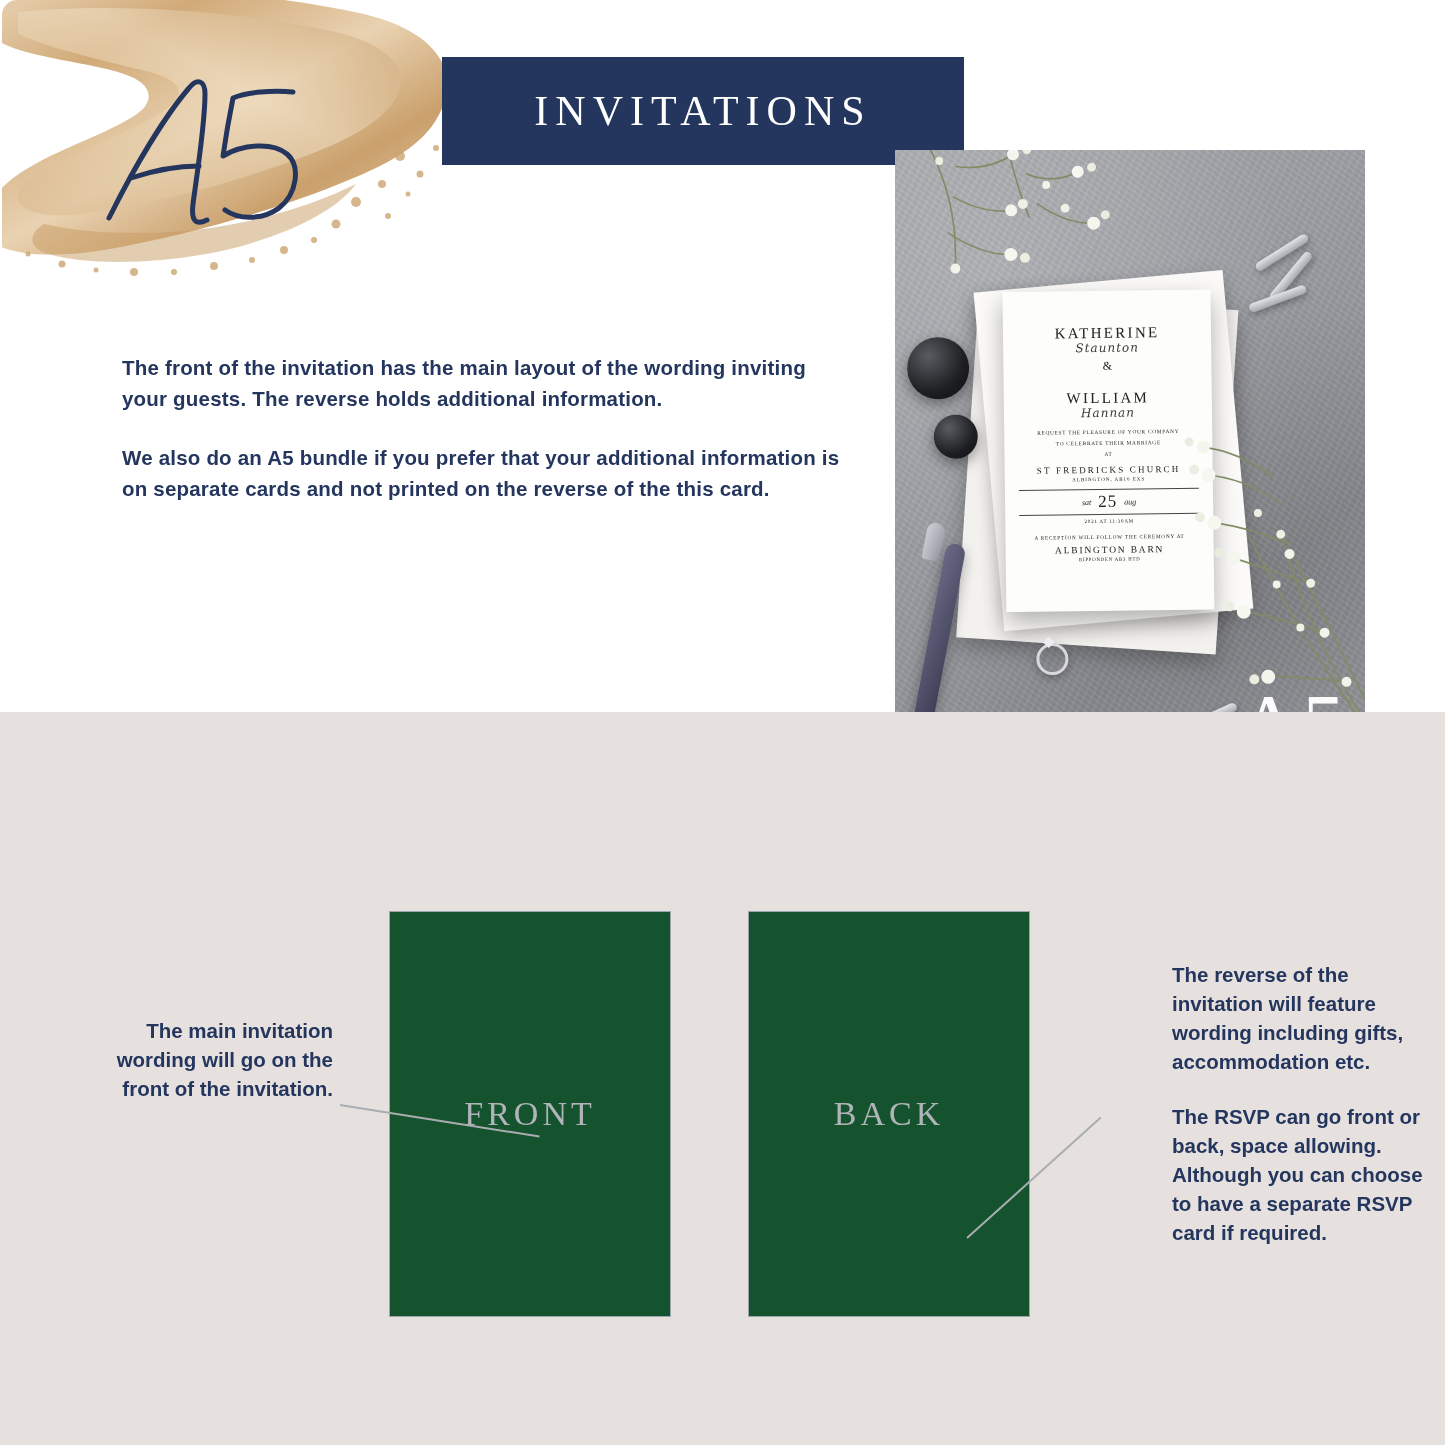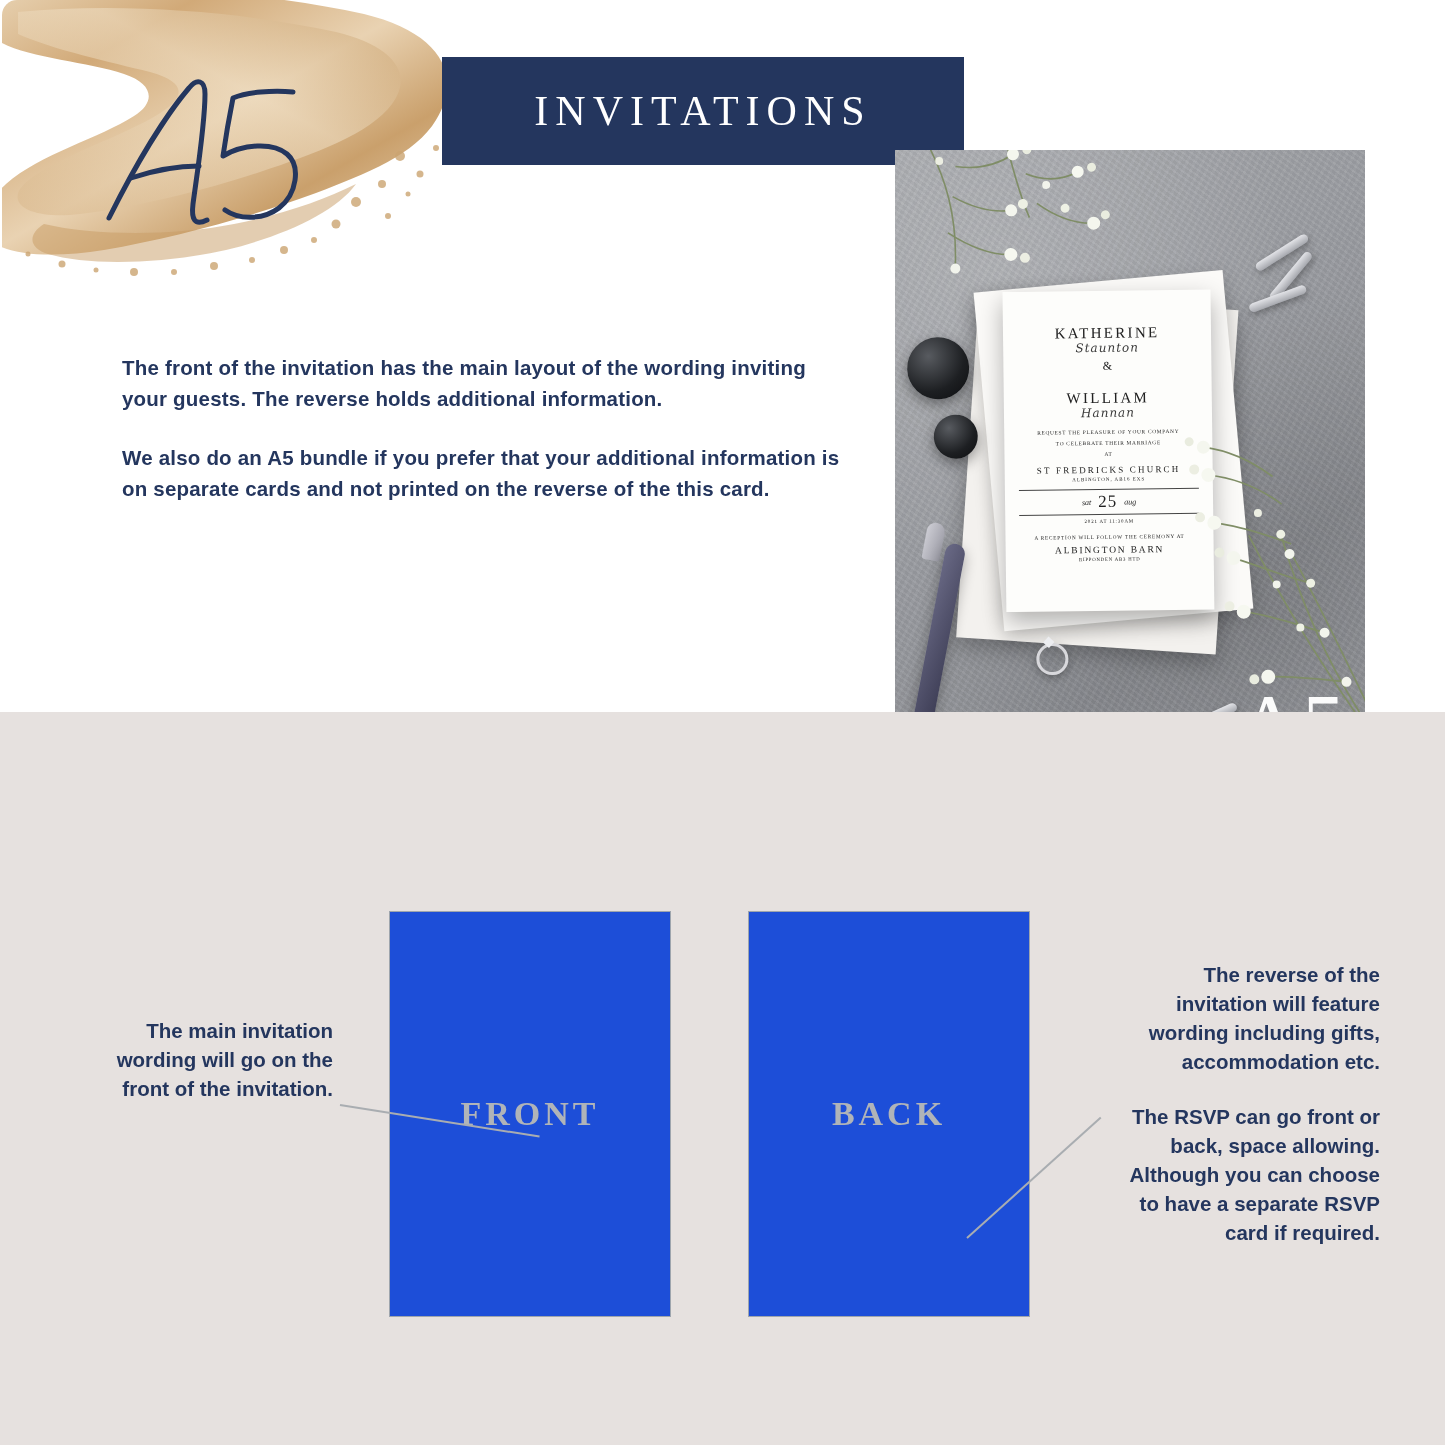--- a/index.html
+++ b/index.html
@@ -286,26 +286,25 @@
     top: 78px;
     width: 1445px;
     text-align: center;
     color: #24365e;
     font-family: "Liberation Serif", serif;
     font-size: 47px;
     letter-spacing: 1.5px;
   }
   .card {
     position: absolute;
-    background: #1d4ed8;
+    background: #14532d;
     border: 1px solid #9ea5ad;
     display: flex;
     align-items: center;
     justify-content: center;
-    font-weight: bold;
   }
   .card-label {
     color: #b0b4b8;
     font-family: "Liberation Serif", serif;
     font-size: 34px;
     letter-spacing: 4px;
   }
   #card-front { left: 389px; top: 199px; width: 280px; height: 404px; }
   #card-back  { left: 748px; top: 199px; width: 280px; height: 404px; }
 
@@ -316,24 +315,23 @@
     font-weight: bold;
     line-height: 29px;
   }
   #note-left {
     left: 88px;
     top: 304px;
     width: 245px;
     text-align: right;
   }
   #note-right {
-    left: 1118px;
+    left: 1172px;
     top: 248px;
     width: 262px;
-    text-align: right;
   }
   #note-right p { margin: 0 0 26px 0; }
   #note-right p:last-child { margin-bottom: 16px; }
 
   .leader {
     position: absolute;
     background: #a9adb1;
     height: 2px;
     transform-origin: left center;
   }

